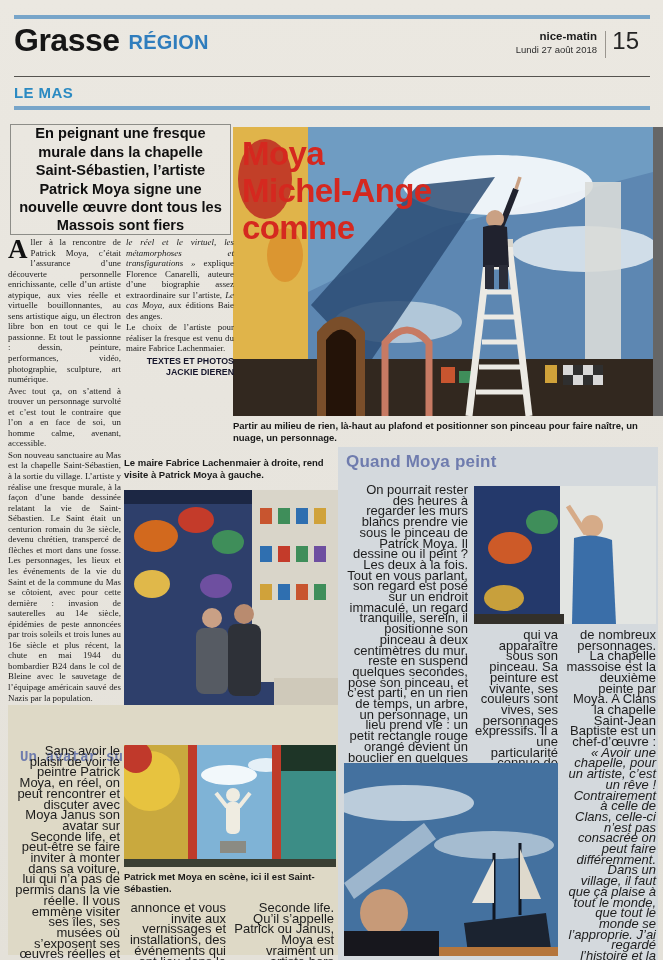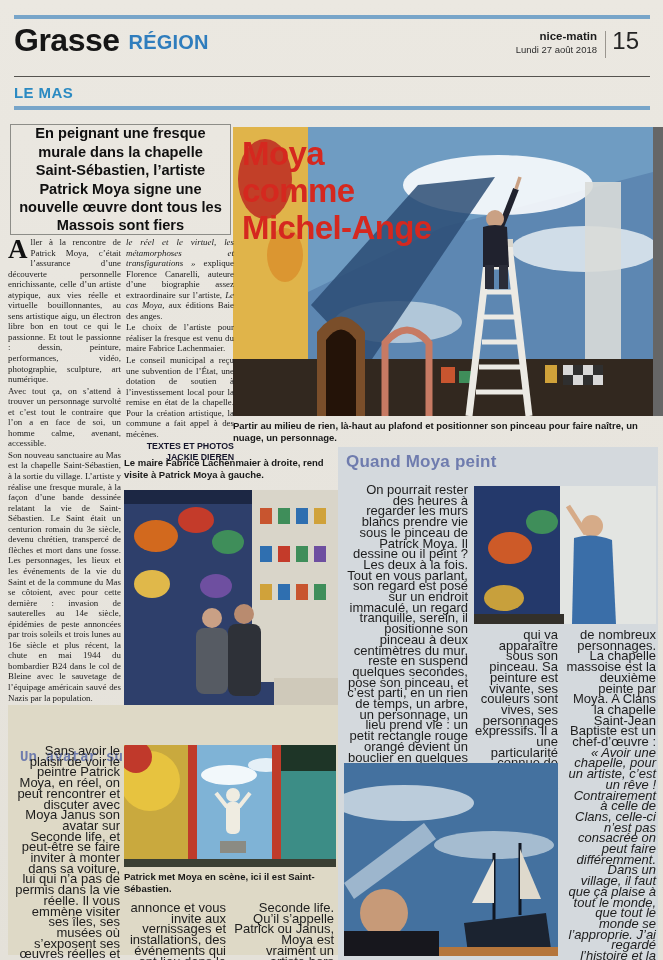--- a/index.html
+++ b/index.html
@@ -109,37 +109,36 @@
       <rect x="250" y="112" width="30" height="8" fill="#d8d5cc"></rect>
       <line x1="268" y1="100" x2="283" y2="62" stroke="#20222e" stroke-width="6"></line>
       <line x1="283" y1="62" x2="287" y2="50" stroke="#caa184" stroke-width="3.5"></line>
       <circle cx="262" cy="92" r="9" fill="#caa184"></circle>
       <path d="M250,100 Q262,96 274,100 L276,140 L250,140 Z" fill="#20222e"></path>
       <rect x="252" y="138" width="9" height="24" fill="#2a2c38"></rect>
       <rect x="266" y="138" width="9" height="24" fill="#2a2c38"></rect>
     </svg>
     <div class="main-title">
       <div>Moya</div>
+      <div>Michel-Ange</div>
       <div>comme</div>
-      <div>Michel-Ange</div>
     </div>
   </div>
   <div class="cap" style="left:233px;top:420px;width:422px;">Partir au milieu de rien, là-haut au plafond et positionner son pinceau pour faire naître, un nuage, un personnage.</div>
 
   <div class="serif-col" style="left:8px;top:237px;width:113px;height:462px;">
     <p><span class="dropcap">A</span><span>ller à la rencontre de Patrick Moya, c’était l’assurance d’une découverte personnelle enrichissante, celle d’un artiste atypique, aux vies réelle et virtuelle bouillonnantes, au sens artistique aigu, un électron libre bon en tout ce qui le passionne. Et tout le passionne : dessin, peinture, performances, vidéo, photographie, sculpture, art numérique.</span></p>
     <p>Avec tout ça, on s’attend à trouver un personnage survolté et c’est tout le contraire que l’on a en face de soi, un homme calme, avenant, accessible.</p>
     <p>Son nouveau sanctuaire au Mas est la chapelle Saint-Sébastien, à la sortie du village. L’artiste y réalise une fresque murale, à la façon d’une bande dessinée relatant la vie de Saint-Sébastien. Le Saint était un centurion romain du 3e siècle, devenu chrétien, transpercé de flèches et mort dans une fosse. Les personnages, les lieux et les événements de la vie du Saint et de la commune du Mas se côtoient, avec pour cette dernière : invasion de sauterelles au 14e siècle, épidémies de peste annoncées par trois soleils et trois lunes au 16e siècle et plus récent, la chute en mai 1944 du bombardier B24 dans le col de Bleine avec le sauvetage de l’équipage américain sauvé des Nazis par la population.</p>
     <p class="it">« On retrouve aussi des thèmes chers à l’artiste : le clone,</p>
   </div>
 
   <div class="serif-col" style="left:126px;top:237px;width:108px;height:212px;">
     <p><span class="it">le réel et le virtuel, les métamorphoses et transfigurations »</span><span> explique Florence Canarelli, auteure d’une biographie assez extraordinaire sur l’artiste, </span><span class="it">Le cas Moya,</span><span> aux éditions Baie des anges.</span></p>
     <p>Le choix de l’artiste pour réaliser la fresque est venu du maire Fabrice Lachenmaier.</p>
-    <p>Le conseil municipal a reçu une subvention de l’État, une dotation de soutien à l’investissement local pour la remise en état de la chapelle. Pour la création artistique, la commune a fait appel à des mécènes.</p>
     <div class="byline">
       <div>TEXTES ET PHOTOS</div>
       <div>JACKIE DIEREN</div>
     </div>
   </div>
 
   <div class="cap" style="left:124px;top:457px;width:212px;">Le maire Fabrice Lachenmaier à droite, rend visite à Patrick Moya à gauche.</div>
   <div class="photo" style="left:124px;top:490px;width:214px;height:247px;">
     <svg viewBox="0 0 214 247" width="214" height="247">
       <rect width="214" height="247" fill="#2e3f6b"></rect>

